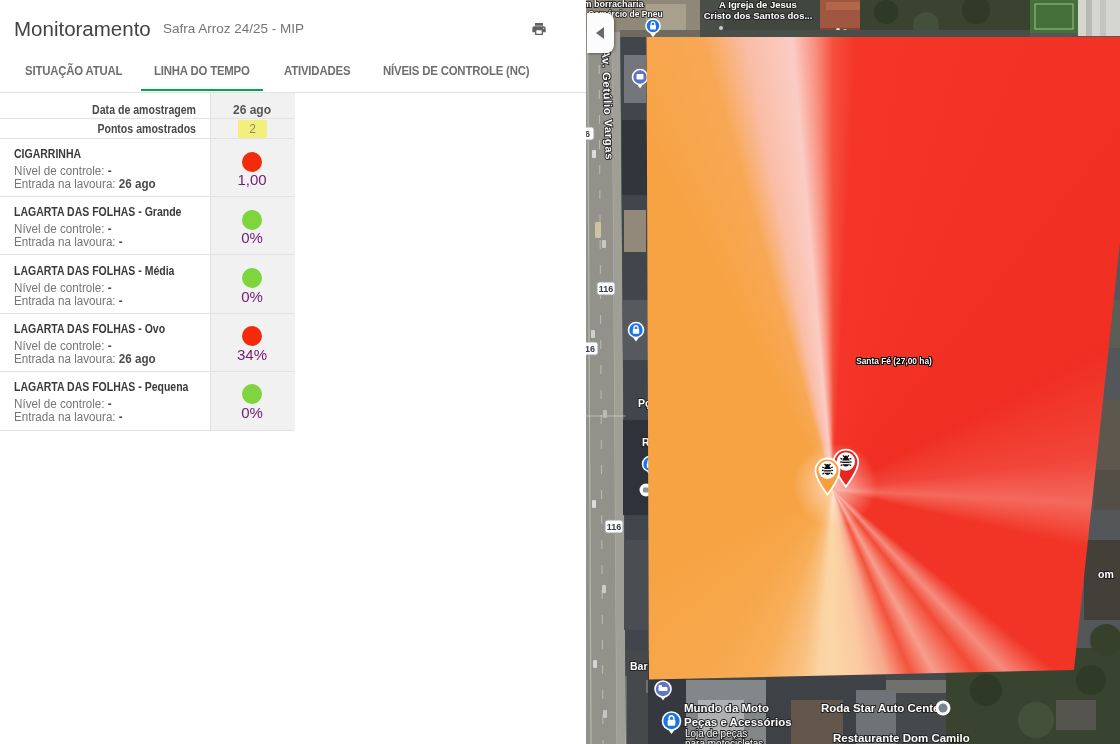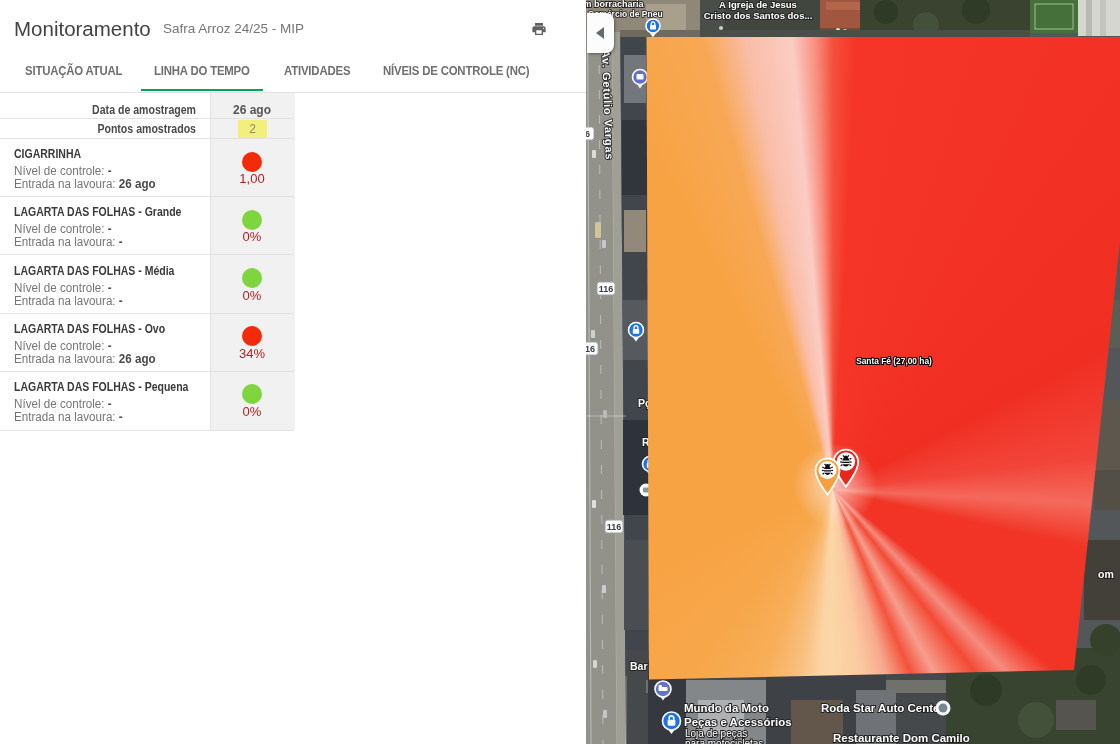--- a/index.html
+++ b/index.html
@@ -6,21 +6,21 @@
     font-family:"Liberation Sans",sans-serif;background:#fff;}
   .abs{position:absolute;}
   #panel{position:absolute;left:0;top:0;width:586px;height:635px;background:#fff;z-index:5;}
   #map{position:absolute;left:586px;top:0;width:534px;height:744px;z-index:1;background:#54575a;}
   .tab{position:absolute;top:64px;font-size:12px;color:#6f6f6f;letter-spacing:-0.2px;font-weight:bold;transform:scaleX(0.95);transform-origin:0 0;}
   .rowtitle{position:absolute;left:14px;font-size:12px;font-weight:bold;color:#3a3a3a;transform:scaleX(0.875);transform-origin:0 0;white-space:pre;}
   .rowsub{position:absolute;left:14px;font-size:12px;color:#757575;transform:scaleX(0.97);transform-origin:0 0;white-space:pre;}
   .rowsub b{color:#4a4a4a;}
   .hline{position:absolute;height:1px;background:#e2e2e2;}
   .circ{position:absolute;width:20px;height:20px;border-radius:50%;}
-  .cval{position:absolute;width:84px;left:210px;text-align:center;font-size:13px;color:#b91c1c;}
+  .cval{position:absolute;width:84px;left:210px;text-align:center;font-size:15px;color:#701a75;}
   .rhead{position:absolute;width:196px;text-align:right;font-size:12px;font-weight:bold;color:#4a4a4a;transform:scaleX(0.88);transform-origin:100% 0;}
   text{font-family:"Liberation Sans",sans-serif;}
   .mlab{fill:#fff;stroke:#222;stroke-width:1.9px;paint-order:stroke;font-weight:bold;}
 </style>
 </head>
 <body>
 
 <div id="panel">
 
   <div class="abs" style="left:14px;top:17px;font-size:20.5px;color:#424242;">Monitoramento</div>

